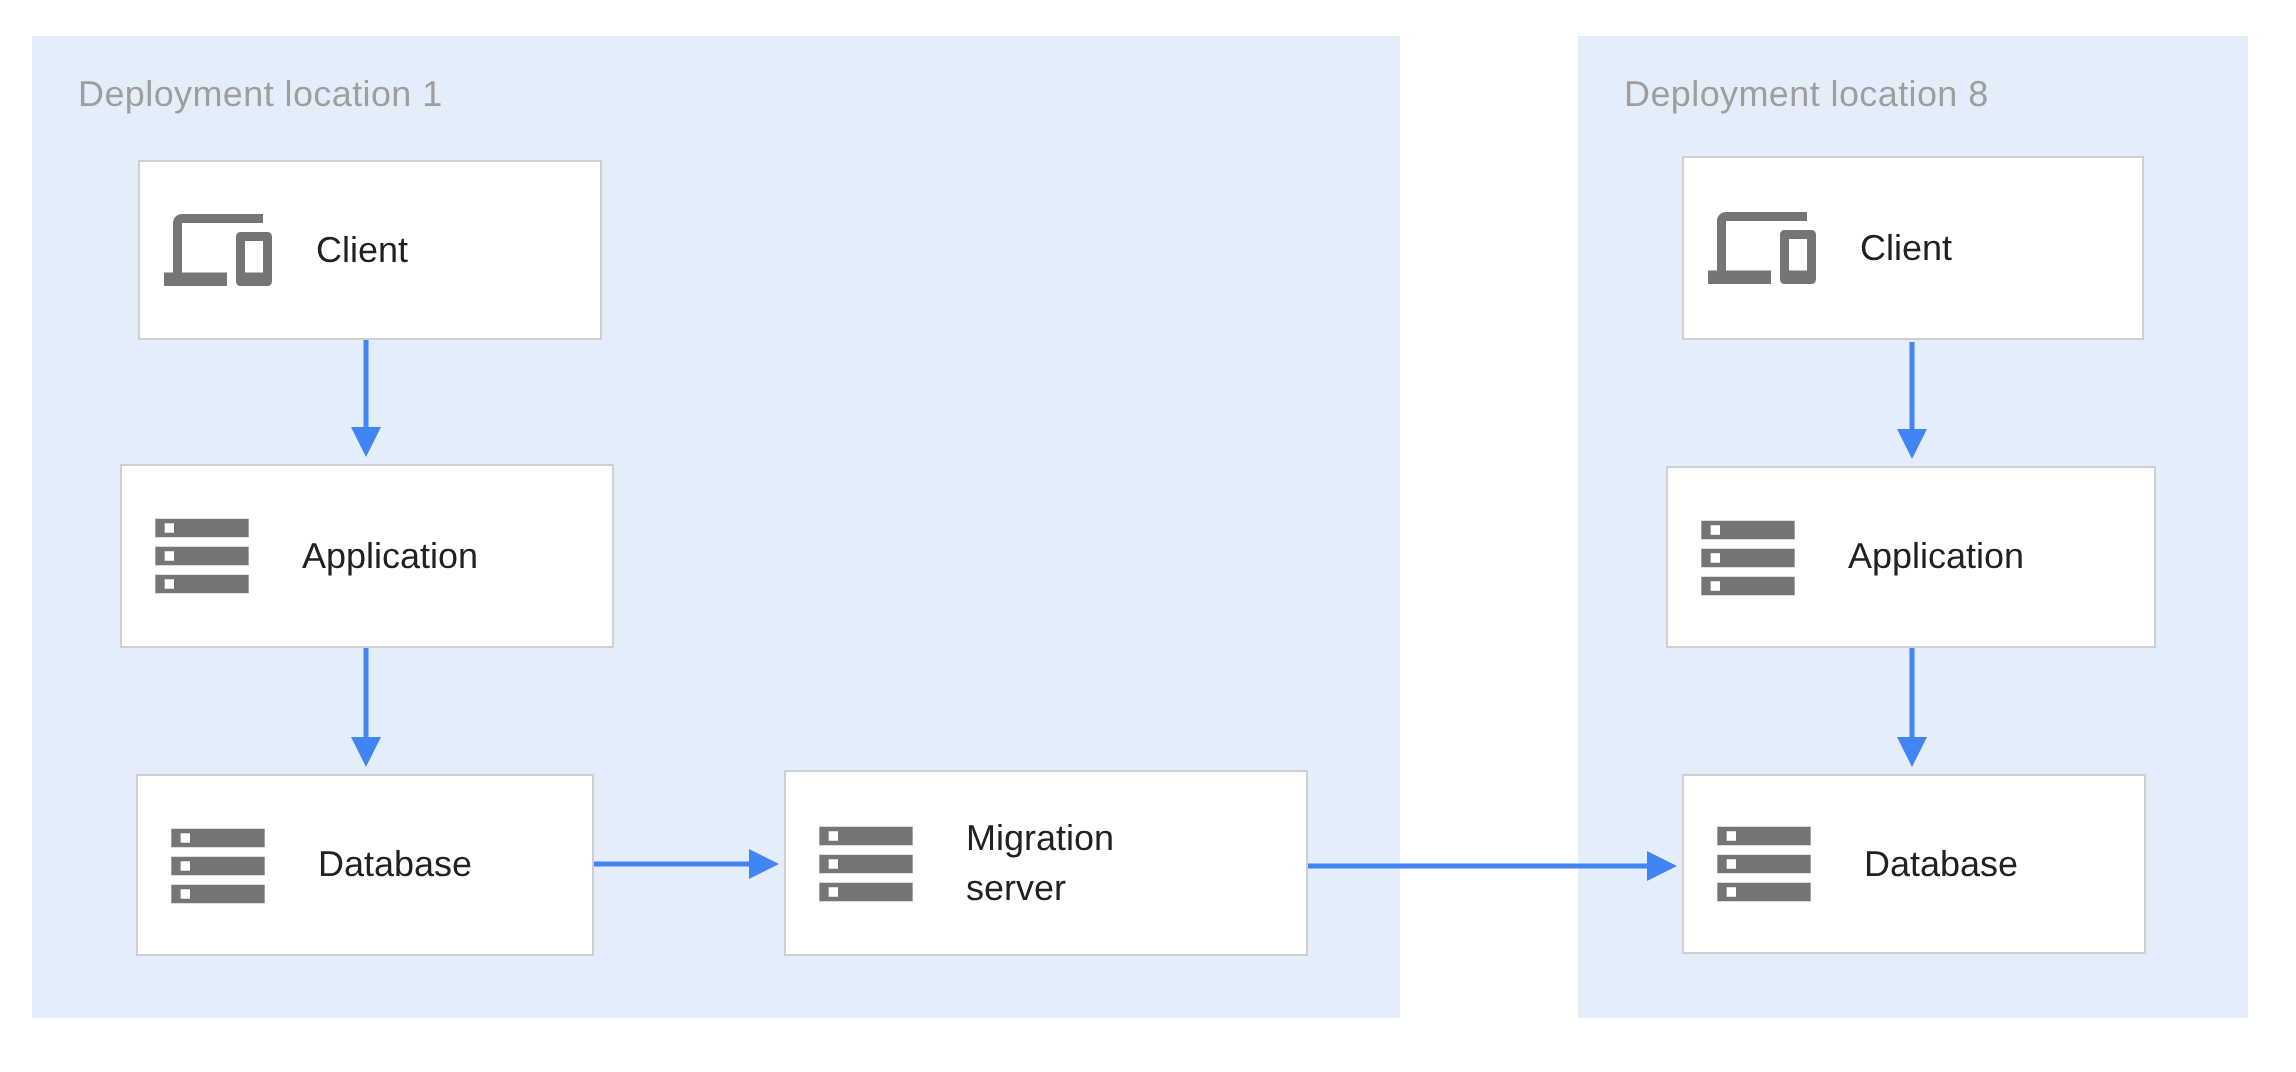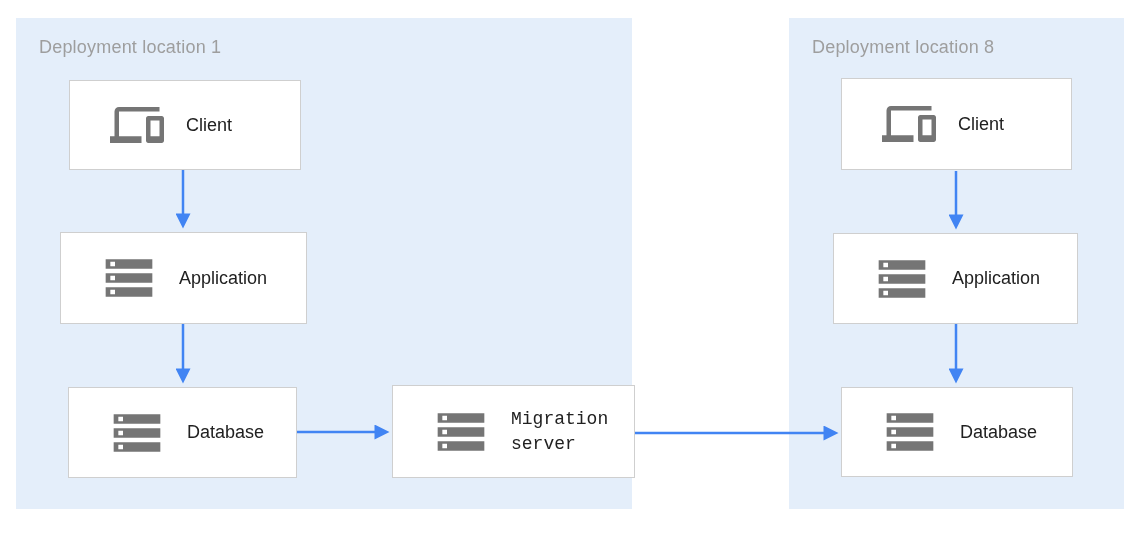--- a/index.html
+++ b/index.html
@@ -12,45 +12,45 @@
     position: relative;
     width: 1148px;
     height: 536px;
     background: #ffffff;
     overflow: hidden;
   }
   .region {
     position: absolute;
     background: #e4eefa;
   }
-  .region-1 { left: 16px;  top: 18px; width: 616px; height: 491px; }
+  .region-1 { left: 16px;  top: 18px; width: 684px; height: 491px; }
   .region-2 { left: 789px; top: 18px; width: 335px; height: 491px; }
   .region-title {
     position: absolute;
     left: 23px;
     top: 19px;
     font-size: 18px;
     color: #9e9e9e;
     letter-spacing: 0.2px;
     white-space: nowrap;
   }
   .node {
     position: absolute;
     background: #ffffff;
     border: 1px solid #cfcfcf;
     box-sizing: border-box;
     display: flex;
     align-items: center;
-    padding-left: 40px;
+    padding-left: 12px;
     gap: 22px;
   }
   .node-client1    { left: 69px;  top: 80px;  width: 232px; height: 90px; }
   .node-app1       { left: 60px;  top: 232px; width: 247px; height: 92px; }
   .node-db1        { left: 68px;  top: 387px; width: 229px; height: 91px; }
-  .node-migration  { left: 392px; top: 385px; width: 243px; height: 93px; font-family: Liberation Mono, monospace; }
+  .node-migration  { left: 392px; top: 385px; width: 262px; height: 93px; }
   .node-client2    { left: 841px; top: 78px;  width: 231px; height: 92px; }
   .node-app2       { left: 833px; top: 233px; width: 245px; height: 91px; }
   .node-db2        { left: 841px; top: 387px; width: 232px; height: 90px; }
   .node-label {
     font-size: 18px;
     color: #212121;
     line-height: 1.35;
   }
   .node-migration .node-label { max-width: 100px; }
   .node-icon { flex: 0 0 auto; display: block; }

